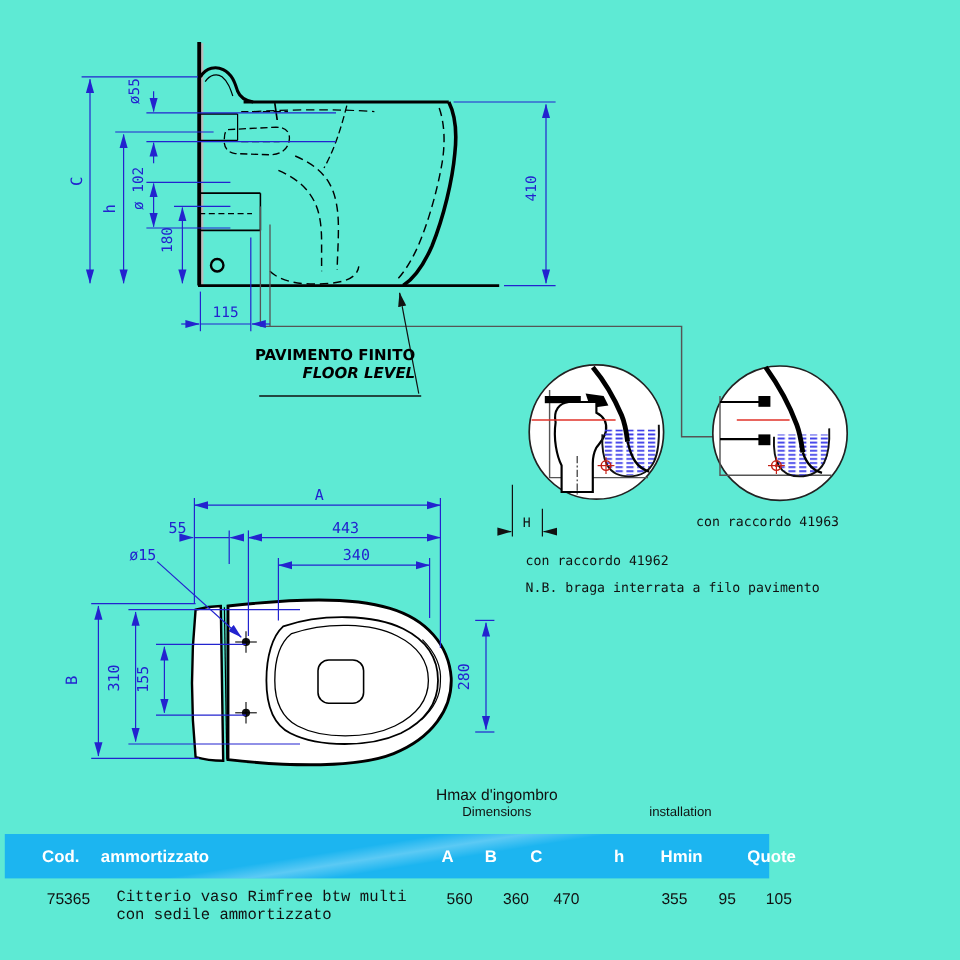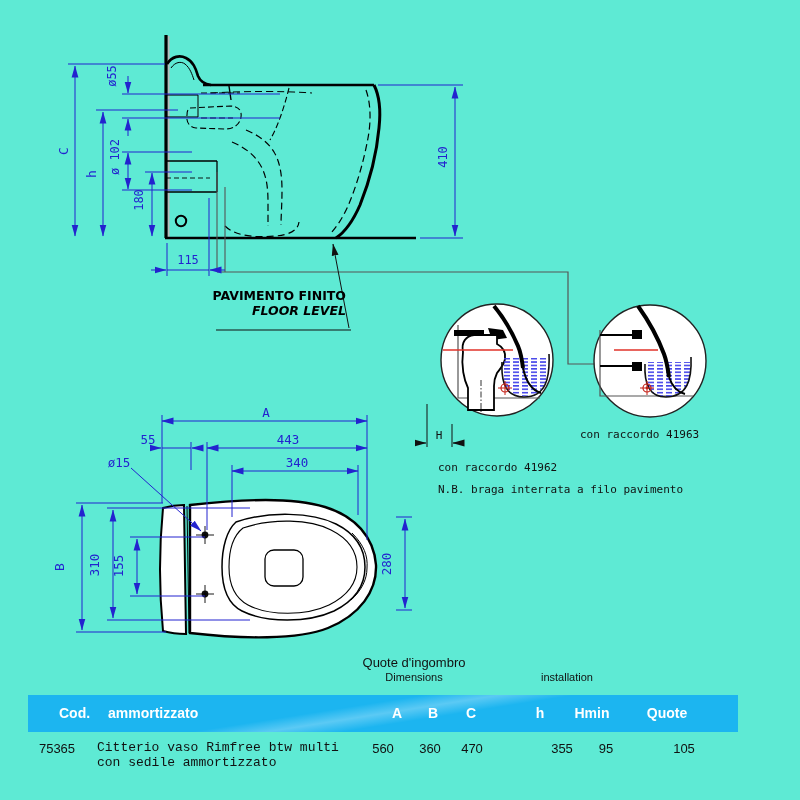--- a/index.html
+++ b/index.html
@@ -8,21 +8,21 @@
   svg{position:absolute;left:0;top:0;}
   svg text{font-family:"DejaVu Sans Mono",monospace;}
   .dimtext{fill:#2323cf;}
   .floor-label{position:absolute;left:140px;top:288px;width:206px;text-align:right;
       font-family:"DejaVu Sans",sans-serif;color:#000;line-height:15px;}
   .floor-label .l1{font-weight:bold;font-size:12.5px;letter-spacing:0px;}
   .floor-label .l2{font-weight:bold;font-style:italic;font-size:12.5px;}
   
   .grp-title{position:absolute;text-align:center;font-size:13px;color:#111;}
   .grp-sub{position:absolute;text-align:center;font-size:11px;color:#111;}
-  .band{position:absolute;left:28px;top:695px;width:710px;height:37px;background:#1cb5f0;
+  .band{position:absolute;left:4px;top:695px;width:637px;height:37px;background:#1cb5f0;
         background-image:linear-gradient(171deg,rgba(255,255,255,0) 42%,rgba(255,255,255,.28) 50%,rgba(255,255,255,0) 58%);}
   .band span{position:absolute;top:10px;color:#fff;font-weight:bold;font-size:14px;white-space:nowrap;}
   .cc{transform:translateX(-50%);}
   .rowtxt{position:absolute;top:741px;font-size:13px;color:#111;white-space:nowrap;}
   .desc{line-height:14.5px;white-space:normal;width:260px;font-family:Liberation Mono, monospace;}
 </style>
 </head>
 <body>
 
 <div id="canvas">
@@ -245,21 +245,21 @@
     <text x="438" y="471" font-size="11" fill="#111">con raccordo 41962</text>
     <text x="438" y="493" font-size="11" fill="#111">N.B. braga interrata a filo pavimento</text>
   </g>
 </svg>
 
 <div class="floor-label">
   <div class="l1">PAVIMENTO FINITO</div>
   <div class="l2">FLOOR LEVEL</div>
 </div>
 
-<div class="grp-title" style="left:340px;top:655px;width:148px;">Quote d'ingombro</div>
+<div class="grp-title" style="left:340px;top:655px;width:148px;">Hmax d'ingombro</div>
 <div class="grp-sub" style="left:340px;top:671px;width:148px;">Dimensions</div>
 <div class="grp-sub" style="left:480px;top:671px;width:174px;">installation</div>
 
 <div class="band">
   <span style="left:31px;">Cod.</span>
   <span style="left:80px;">ammortizzato</span>
   <span class="cc" style="left:369px;">A</span>
   <span class="cc" style="left:405px;">B</span>
   <span class="cc" style="left:443px;">C</span>
   <span class="cc" style="left:512px;">h</span>
@@ -271,16 +271,16 @@
   <div class="rowtxt cc" style="left:57px;">75365</div>
   <div class="rowtxt desc" style="left:97px;">
     <div>Citterio vaso Rimfree btw multi</div>
     <div>con sedile ammortizzato</div>
   </div>
   <div class="rowtxt cc" style="left:383px;">560</div>
   <div class="rowtxt cc" style="left:430px;">360</div>
   <div class="rowtxt cc" style="left:472px;">470</div>
   <div class="rowtxt cc" style="left:562px;">355</div>
   <div class="rowtxt cc" style="left:606px;">95</div>
-  <div class="rowtxt cc" style="left:684px;text-align:right;">105</div>
+  <div class="rowtxt cc" style="left:649px;text-align:right;">105</div>
 </div>
 
 </div>
 
 </body></html>

